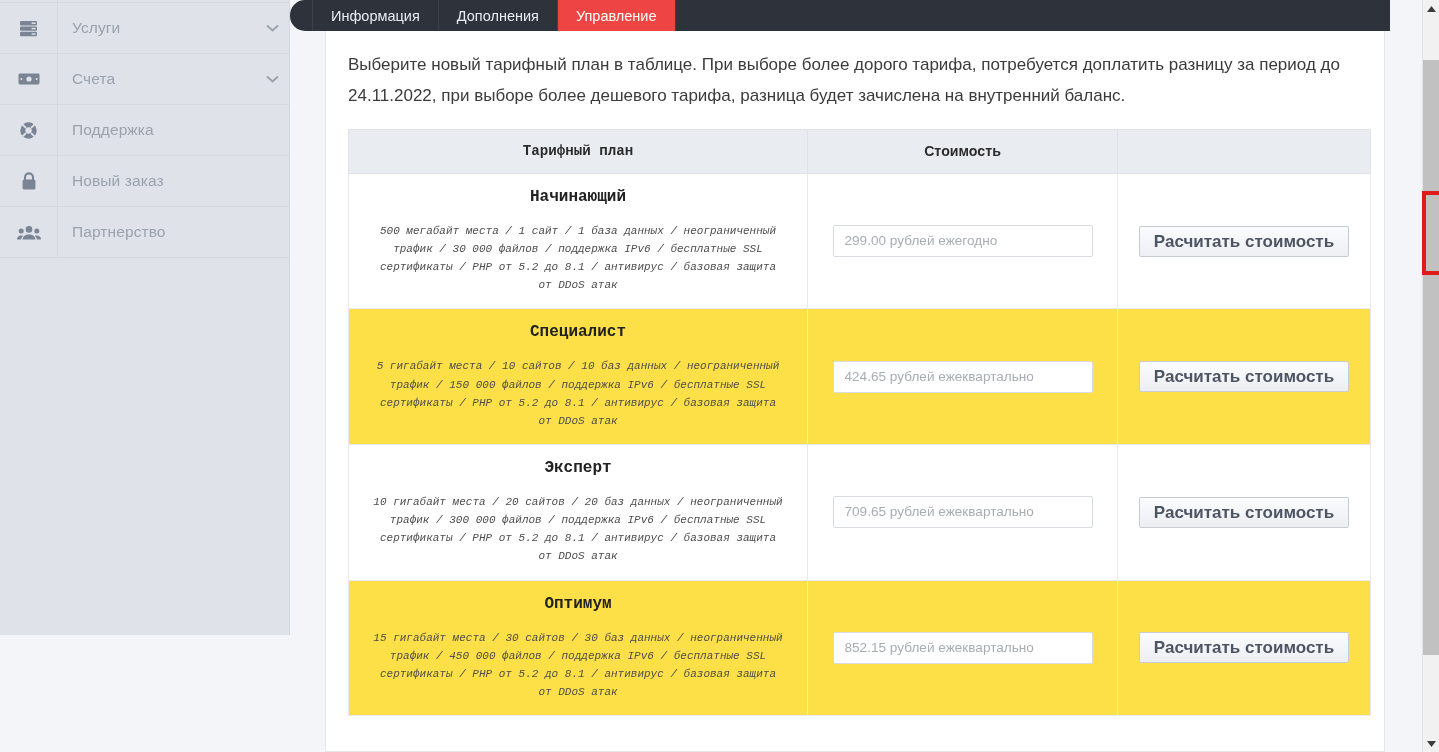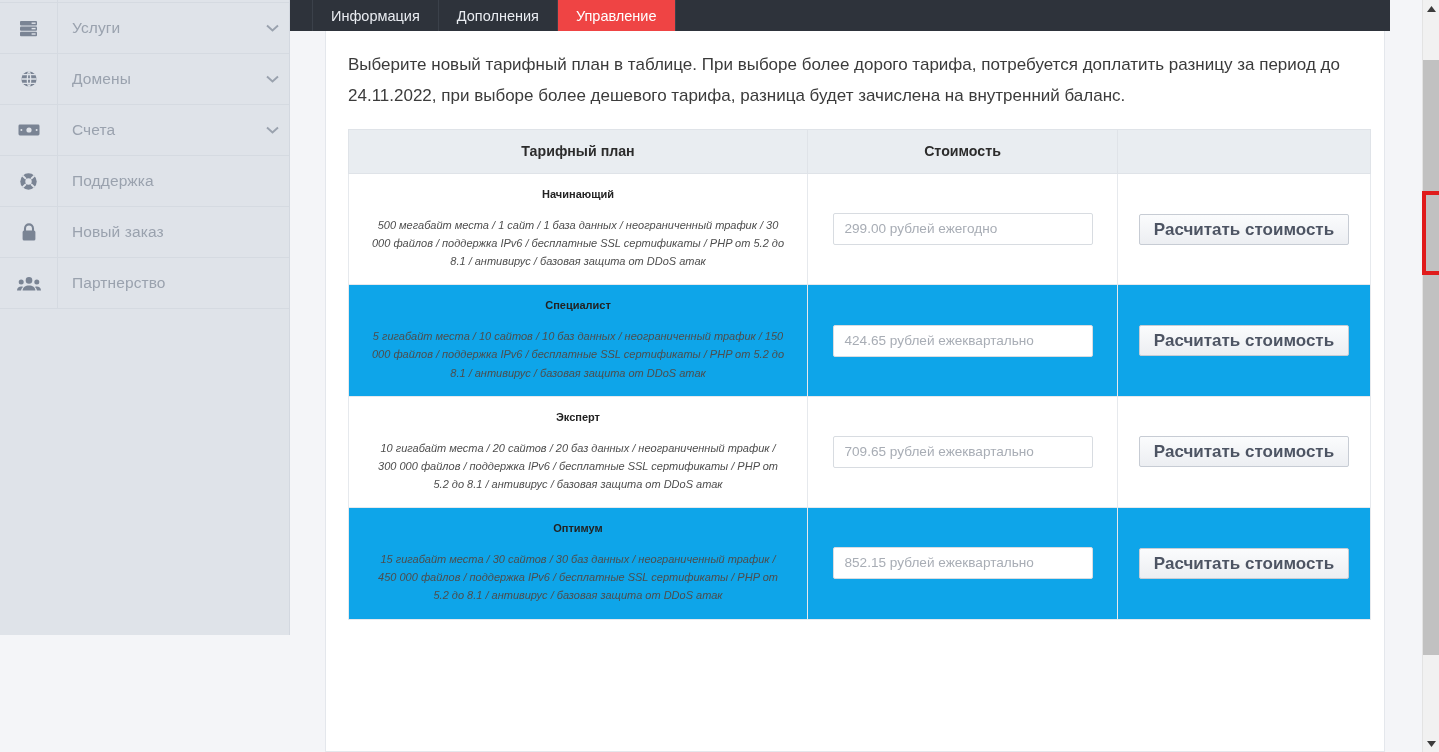--- a/index.html
+++ b/index.html
@@ -59,20 +59,21 @@
     overflow: hidden;
   }
 
   .tabbar {
     height: 31px;
     background: #2e333b;
     display: flex;
     align-items: flex-end;
     padding-left: 22px;
     position: relative;
+    border-radius: 15px;
   }
   .tab {
     height: 31px;
     padding: 0 18px;
     display: flex; align-items: center;
     color: #e9ecf1;
     font-size: 14.5px;
     cursor: pointer;
     border-right: 1px solid #3b414a;
   }
@@ -111,27 +112,27 @@
     font-size: 14.2px;
     color: #2c2c2c;
     font-weight: bold;
     text-align: center;
   }
   table.tariffs td {
     border: 1px solid #e6e9ed;
     vertical-align: middle;
     padding: 14px 12px;
   }
-  tr.alt td { background: #0ea5e9; }
-  .col-plan { width: 459px; }
+  tr.alt td { background: #fde047; }
+  .col-plan { width: 459px; font-family: Liberation Mono, monospace; }
   .col-price { width: 310px; }
   .col-act   { width: 253px; }
 
   .plan-name {
-    font-size: 11px; font-weight: bold; color: #222;
+    font-size: 16px; font-weight: bold; color: #222;
     text-align: center; margin-bottom: 16px;
   }
   .plan-desc {
     font-size: 11px;
     font-style: italic;
     color: #4d4d4d;
     text-align: center;
     line-height: 1.65;
     padding: 0 10px;
   }
@@ -234,35 +235,20 @@
         </svg>
       </span>
       <span class="nav-label">Услуги</span>
       <span class="chev">
         <svg width="13" height="8" viewBox="0 0 13 8" fill="none" stroke="currentColor" stroke-width="1.9">
           <path d="M1 1.5 6.5 6.5 12 1.5"></path>
         </svg>
       </span>
     </div>
 
-    <div class="nav-item">
-      <span class="nav-icon">
-        <svg width="18" height="18" viewBox="0 0 18 18" fill="none" stroke="currentColor" stroke-width="1.6">
-          <circle cx="9" cy="9" r="7.6" fill="currentColor" stroke="none"></circle>
-          <path d="M1.4 9h15.2M9 1.4c2.2 2.3 2.2 13 0 15.2M9 1.4C6.8 3.7 6.8 14.4 9 16.6" stroke="#dfe3e9" stroke-width="1.3"></path>
-          <path d="M3 4.7h12M3 13.3h12" stroke="#dfe3e9" stroke-width="1.2"></path>
-        </svg>
-      </span>
-      <span class="nav-label">Домены</span>
-      <span class="chev">
-        <svg width="13" height="8" viewBox="0 0 13 8" fill="none" stroke="currentColor" stroke-width="1.9">
-          <path d="M1 1.5 6.5 6.5 12 1.5"></path>
-        </svg>
-      </span>
-    </div>
 
     <div class="nav-item">
       <span class="nav-icon">
         <svg width="22" height="14" viewBox="0 0 22 14" fill="currentColor">
           <rect x="0.5" y="1.5" width="21" height="11" rx="1.4"></rect>
           <circle cx="11" cy="7" r="2.6" fill="#dfe3e9"></circle>
           <circle cx="3.4" cy="7" r="1" fill="#dfe3e9"></circle>
           <circle cx="18.6" cy="7" r="1" fill="#dfe3e9"></circle>
         </svg>
       </span>

